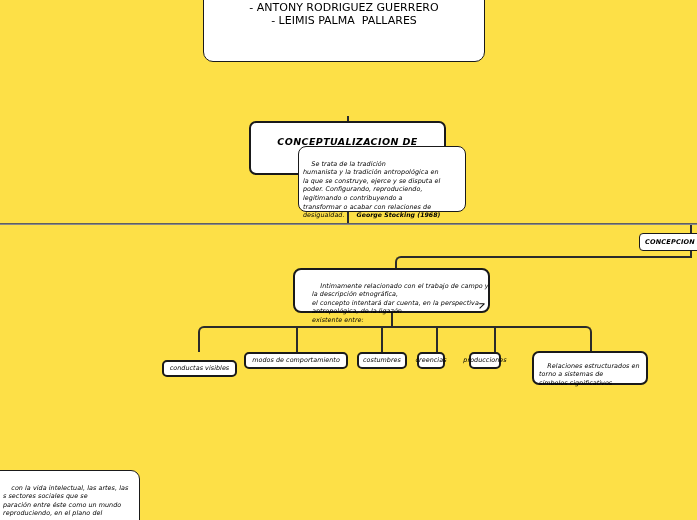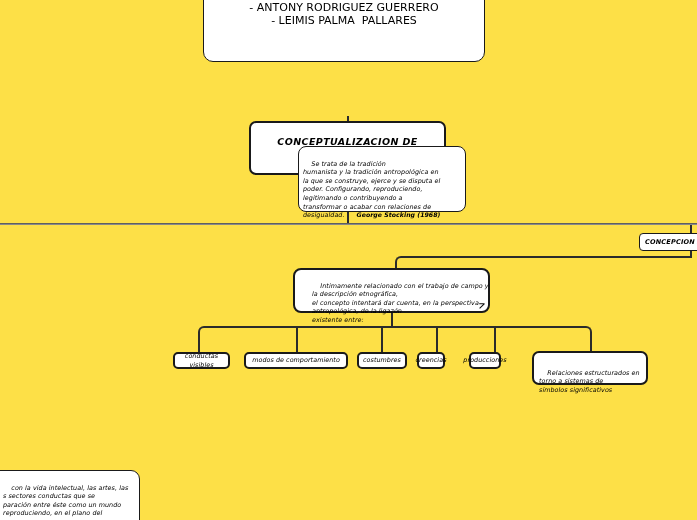--- a/index.html
+++ b/index.html
@@ -30,27 +30,27 @@
     padding:4px 4px;margin-left:32px;}
   .attr{font-weight:bold;font-size:6.2px;margin-left:12px;}
   .concepcion{left:639px;top:233px;width:132px;height:18px;border-width:1.5px;border-radius:4px;
     font-weight:bold;font-style:italic;font-size:6.5px;letter-spacing:0.2px;
     display:flex;align-items:center;padding-left:5px;}
   .linking{left:293px;top:268px;width:197px;height:45px;border-width:2px;border-radius:8px;
     padding:3px 17px;}
   .anno{position:absolute;right:3px;bottom:2px;width:7px;height:6px;}
   .leaf{height:17px;top:352px;border-width:2px;border-radius:5px;
     display:flex;align-items:center;justify-content:center;text-align:center;}
-  .child0{left:173px;width:57px;}
+  .child0{left:162px;width:75px;margin-top:8px;}
   .child1{left:244px;width:104px;}
   .child2{left:357px;width:50px;}
   .child3{left:417px;width:28px;}
   .child4{left:469px;width:32px;}
   .child5{left:532px;top:351px;width:116px;height:34px;border-width:2px;border-radius:7px;
-    padding:7px 5px;}
+    padding:0 5px;}
   .bottomleft{left:-62px;top:470px;width:202px;height:66px;border-width:1.5px;border-radius:9px;
     padding:4px 4px 4px 64px;}
 </style>
 </head>
 <body>
 
 <div class="canvas">
 
   <div class="vline" style="left:347px;top:116px;height:30px;"></div>
   <div class="vline" style="left:347px;top:212px;height:12px;"></div>
@@ -115,18 +115,18 @@
     <span>producciones</span>
   </div>
   <div class="node child5 it pre">
     <span>Relaciones estructurados en
 torno a sistemas de
 símbolos significativos</span>
   </div>
 
   <div class="node bottomleft it pre">
     <span>con la vida intelectual, las artes, las
-s sectores conductas que se
+s sectores sociales que se
 paración entre éste como un mundo
 reproduciendo, en el plano del</span>
   </div>
 
 </div>
 
 </body></html>

